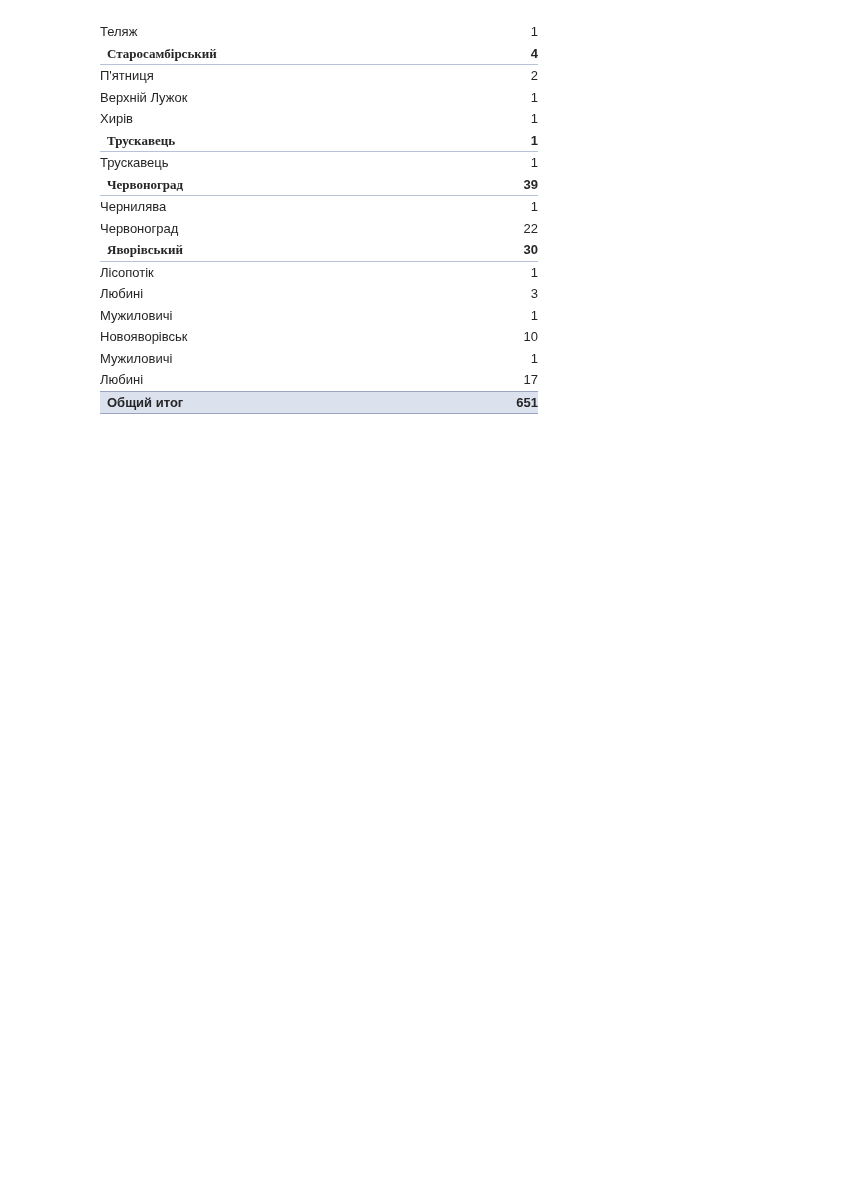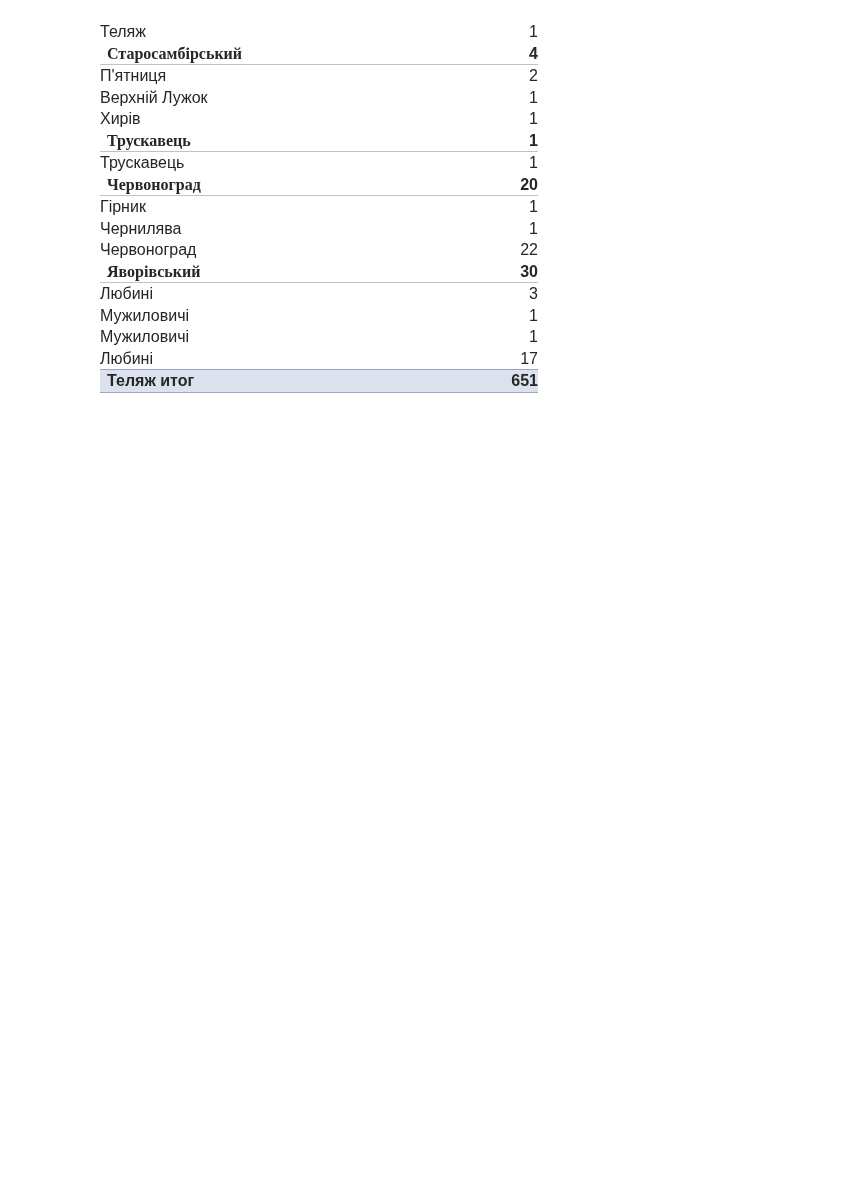--- a/index.html
+++ b/index.html
@@ -15,21 +15,21 @@
     overflow: hidden;
     font-family: "Liberation Sans", sans-serif;
   }
   table.pivot {
     position: absolute;
     left: 100px;
     top: 21px;
     width: 438px;
     border-collapse: collapse;
     table-layout: fixed;
-    font-size: 16px;
+    font-size: 13px;
     color: #262626;
   }
   table.pivot td {
     padding: 0;
     vertical-align: middle;
     height: 21.5px;
     line-height: 21.5px;
     white-space: nowrap;
     overflow: hidden;
   }
@@ -88,53 +88,57 @@
         <tr class="row-group">
           <td class="cell-label">Трускавець</td>
           <td class="cell-value">1</td>
         </tr>
         <tr class="row-item">
           <td class="cell-label">Трускавець</td>
           <td class="cell-value">1</td>
         </tr>
         <tr class="row-group">
           <td class="cell-label">Червоноград</td>
-          <td class="cell-value">20</td>
-        </tr>
-        <tr class="row-item">
-          <td class="cell-label">Гірник</td>
-          <td class="cell-value">1</td>
+          <td class="cell-value">39</td>
         </tr>
         <tr class="row-item">
           <td class="cell-label">Чернилява</td>
           <td class="cell-value">1</td>
         </tr>
         <tr class="row-item">
           <td class="cell-label">Червоноград</td>
           <td class="cell-value">22</td>
         </tr>
         <tr class="row-group">
           <td class="cell-label">Яворівський</td>
           <td class="cell-value">30</td>
         </tr>
         <tr class="row-item">
+          <td class="cell-label">Лісопотік</td>
+          <td class="cell-value">1</td>
+        </tr>
+        <tr class="row-item">
           <td class="cell-label">Любині</td>
           <td class="cell-value">3</td>
         </tr>
         <tr class="row-item">
           <td class="cell-label">Мужиловичі</td>
           <td class="cell-value">1</td>
+        </tr>
+        <tr class="row-item">
+          <td class="cell-label">Новояворівськ</td>
+          <td class="cell-value">10</td>
         </tr>
         <tr class="row-item">
           <td class="cell-label">Мужиловичі</td>
           <td class="cell-value">1</td>
         </tr>
         <tr class="row-item">
           <td class="cell-label">Любині</td>
           <td class="cell-value">17</td>
         </tr>
         <tr class="row-total">
-          <td class="cell-label">Теляж итог</td>
+          <td class="cell-label">Общий итог</td>
           <td class="cell-value">651</td>
         </tr>
       </tbody>
   </table>
 </div>
 
 </body></html>

